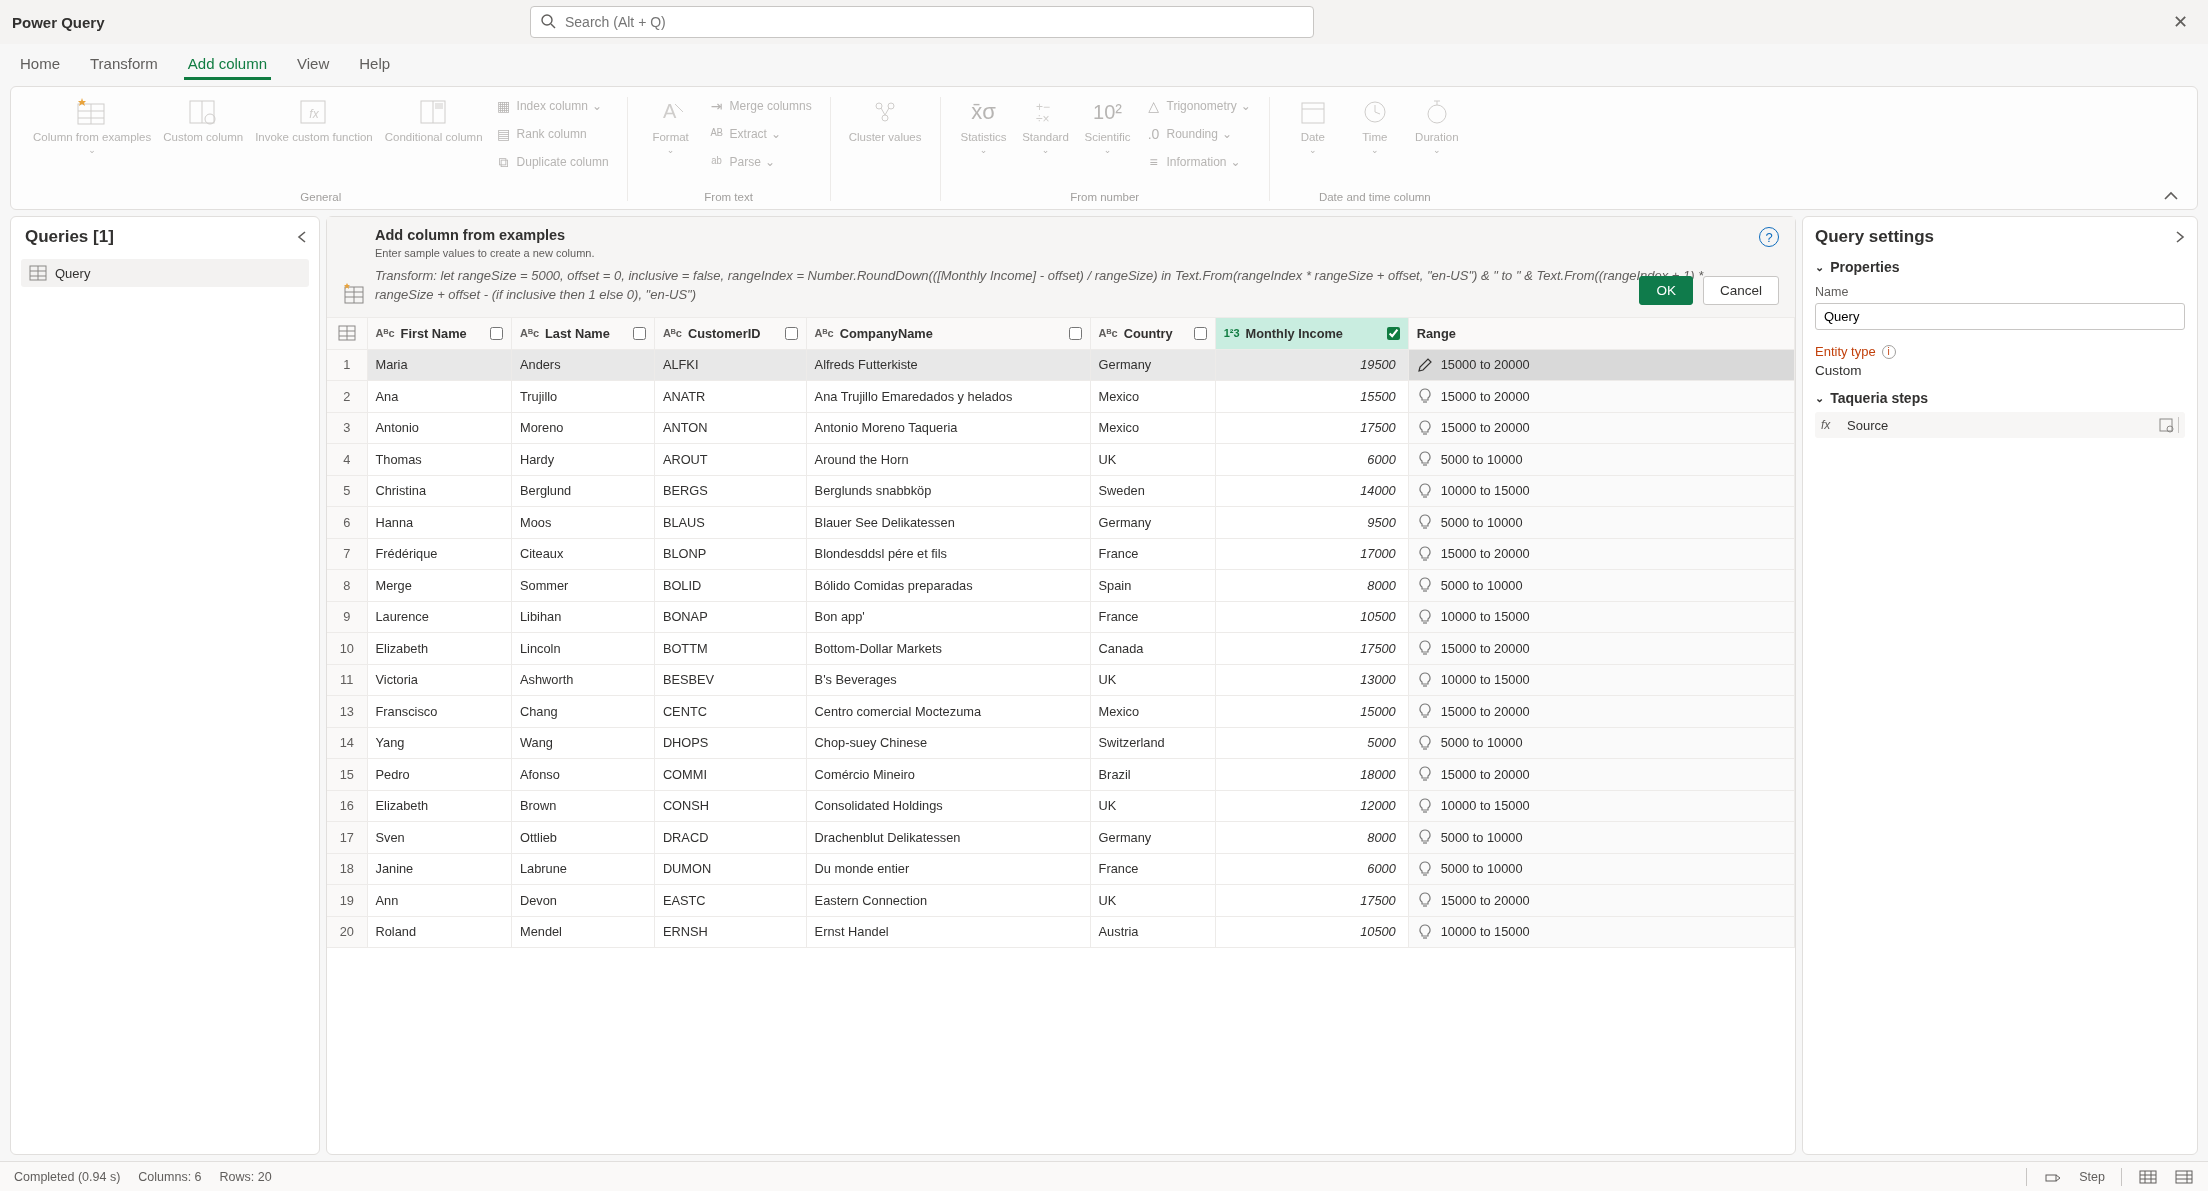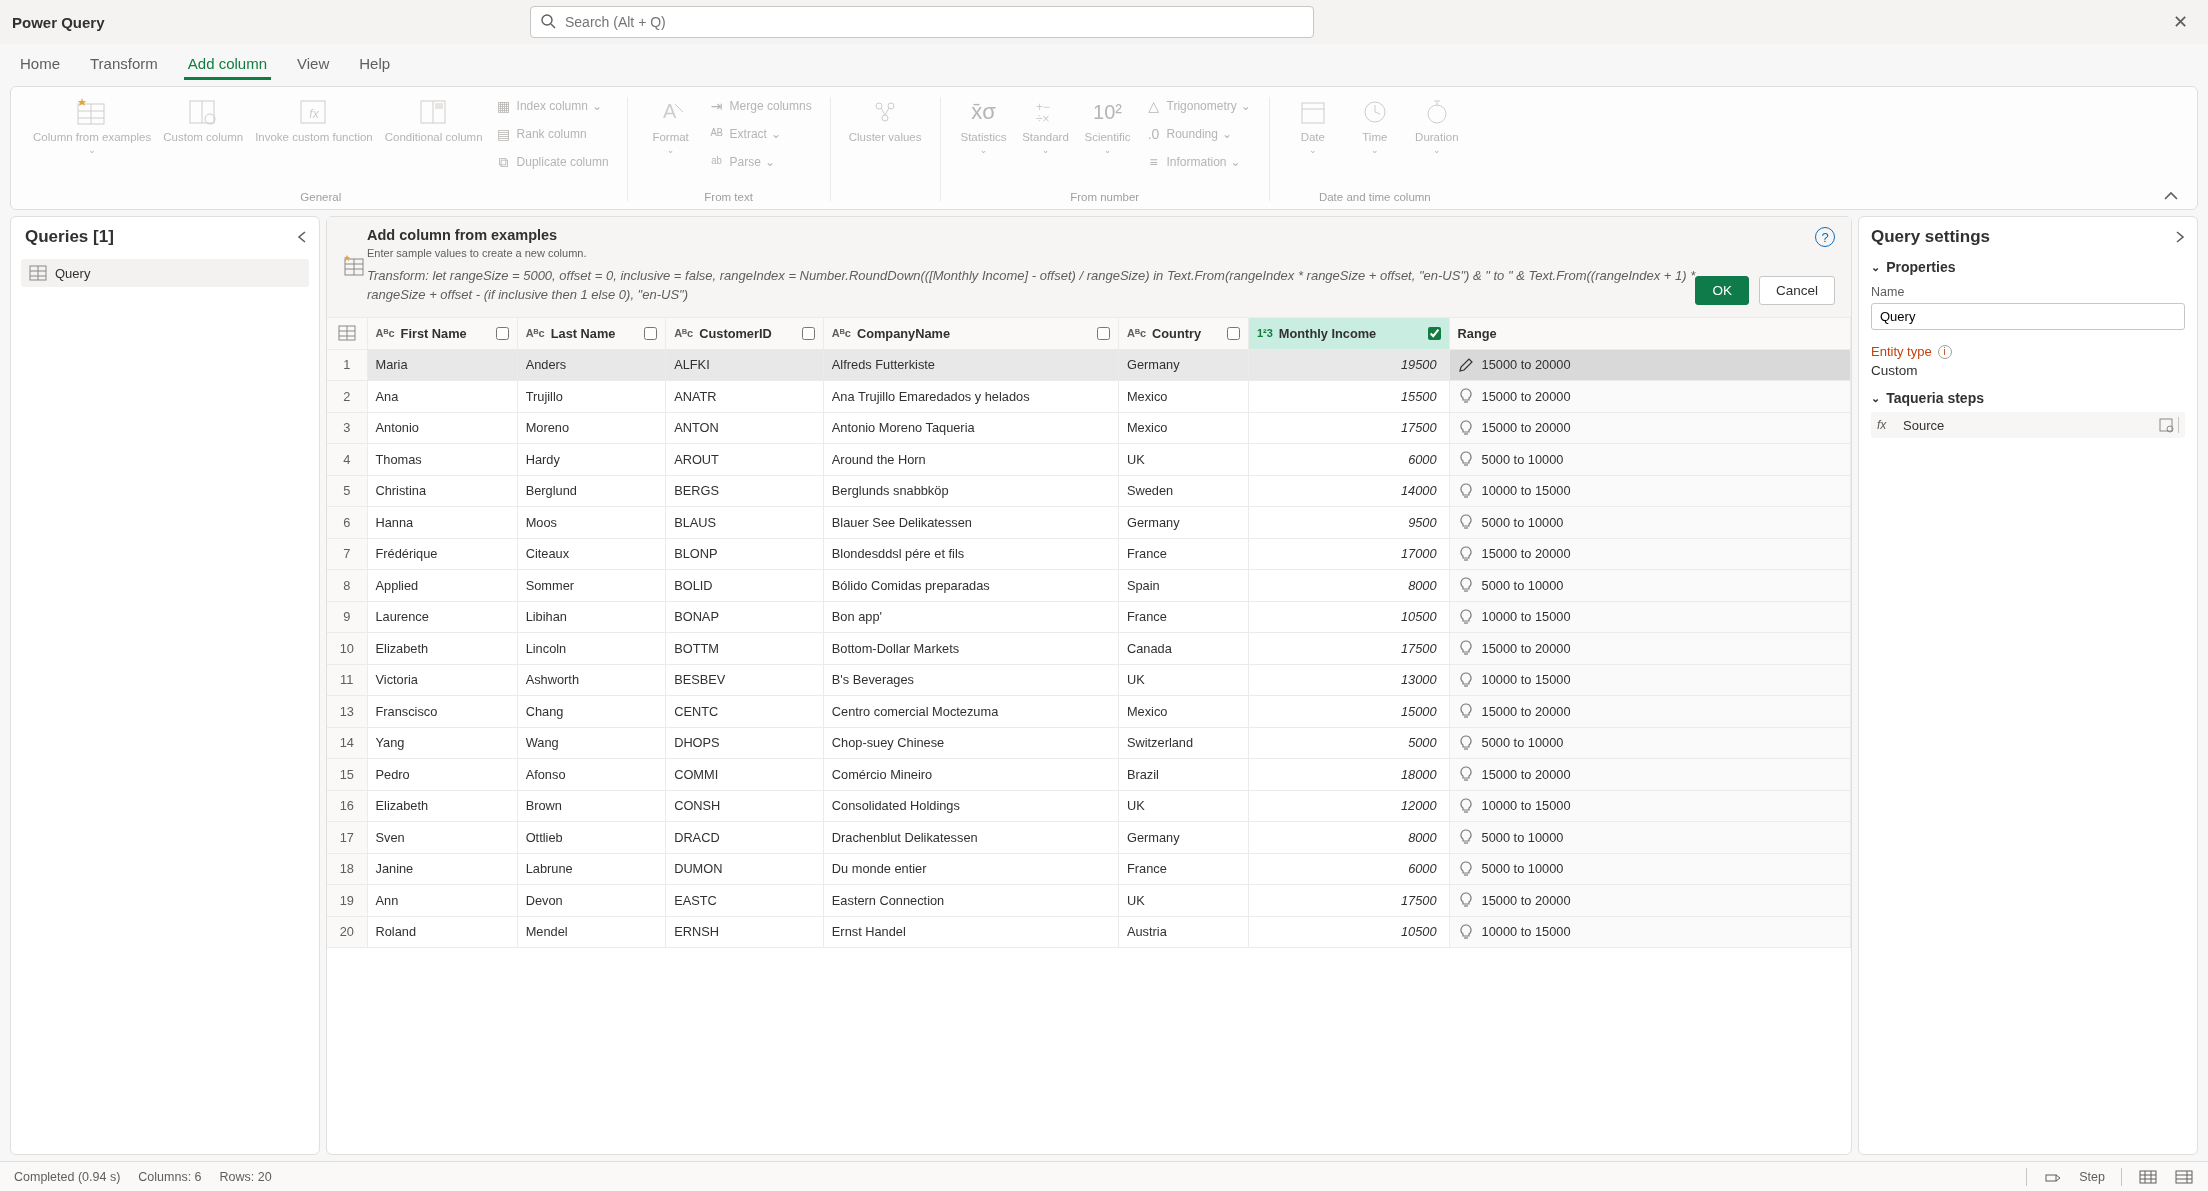--- a/index.html
+++ b/index.html
@@ -71,21 +71,21 @@
   .main { display:flex; flex:1; gap:6px; padding:0 10px 6px 10px; min-height:0;}
   .queries-pane { width:310px; border:1px solid #e1dfdd; border-radius:6px; background:#fff; display:flex; flex-direction:column;}
   .queries-head { display:flex; align-items:center; padding:10px 12px 8px 14px;}
   .queries-head .qt { font-size:17px; font-weight:600; color:#323130;}
   .queries-head .collapse-icon { margin-left:auto; color:#605e5c; font-size:14px; cursor:pointer;}
   .query-item { display:flex; align-items:center; gap:8px; margin:4px 10px; padding:6px 8px; background:#f3f2f1; border-radius:3px; cursor:pointer;}
   .query-item .q-icon { width:18px; height:16px; color:#605e5c; font-size:15px;}
   
   .center { flex:1; border:1px solid #e1dfdd; border-radius:6px; background:#fff; display:flex; flex-direction:column; min-width:0;}
   .banner { border-bottom:1px solid #edebe9; background:#f6f5f4; padding:10px 16px 12px 16px; position:relative;}
-  .banner-head { display:flex; align-items:center; gap:2px;}
+  .banner-head { display:flex; align-items:flex-end; gap:10px;}
   .banner-icon { width:22px; height:22px; margin-top:1px;}
   .banner-title { font-weight:600; font-size:14.5px; color:#323130;}
   .banner-sub { font-size:11px; color:#605e5c; margin-top:4px;}
   .banner-transform { font-size:13px; font-style:italic; color:#605e5c; margin-top:8px; line-height:1.45; max-width:1380px;}
   .banner-help {position:absolute; right:16px; top:10px; width:20px; height:20px; border:1.5px solid #0f6cbd; color:#0f6cbd; border-radius:50%; display:flex; align-items:center;justify-content:center; font-size:13px; cursor:pointer;}
   .banner-actions { position:absolute; right:16px; bottom:12px; display:flex; gap:10px;}
   .btn { border:1px solid #c8c6c4; background:#fff; color:#323130; padding:6px 16px; border-radius:3px; font-size:13.5px; cursor:pointer;}
   .btn.primary { background:#0f7b4b; border-color:#0f7b4b; color:#fff;}
   
   .grid-wrap { flex:1; overflow:auto; min-height:0;}
@@ -100,21 +100,21 @@
   .num-cell { text-align:right !important; font-style:italic; color:#323130; padding-right:12px !important;}
   td.range-cell { background:#fafafa;}
   .range-inner { display:flex; align-items:center; gap:8px;}
   .bulb { width:16px; height:16px; color:#7a7a7a; display:inline-flex; align-items:center; justify-content:center;}
   tr.sel td { background:#e8e8e8;}
   tr.sel td.range-cell { background:#d9d9d9;}
   th.corner { width:40px; background:#faf9f8;}
   th.corner .corner-icon{ width:18px;height:18px;margin:auto;display:block;}
   th.range-head { background:#faf9f8; color:#323130;}
   
-  .settings-pane { width:340px; border:1px solid #e1dfdd; border-radius:6px; background:#fff; display:flex; flex-direction:column; padding:10px 12px;}
+  .settings-pane { width:396px; border:1px solid #e1dfdd; border-radius:6px; background:#fff; display:flex; flex-direction:column; padding:10px 12px;}
   .settings-head { display:flex; align-items:center;}
   .settings-head .st { font-size:17px; font-weight:600;}
   .settings-head .collapse-icon { margin-left:auto; color:#605e5c; font-size:14px; cursor:pointer;}
   .sect-title { display:flex; align-items:center; gap:6px; margin-top:12px; color:#323130; font-size:14px; font-weight:600; cursor:pointer;}
   .sect-title .chev { font-size:11px;}
   .field-label { font-size:12.5px; color:#605e5c; margin-top:10px;}
   .name-input { width:100%; border:1px solid #c8c6c4; border-radius:3px; padding:5px 8px; margin-top:4px; font-size:13px;}
   .entity-row { display:flex; align-items:center; gap:6px; margin-top:14px; color:#c2410c; font-size:13px;}
   .entity-val { font-size:13.5px; color:#323130; margin-top:4px;}
   .step-item { display:flex; align-items:center; gap:8px; margin-top:6px; padding:5px 6px; background:#f7f6f5; border-radius:3px;}
@@ -595,21 +595,21 @@
                       <path d="M8 1a5 5 0 0 0-3 9v2h6v-2a5 5 0 0 0-3-9z" fill="none" stroke="#7a7a7a" stroke-width="1.2"></path>
                       <line x1="6" y1="14" x2="10" y2="14" stroke="#7a7a7a" stroke-width="1.2"></line>
                     </svg>
                   </span>
                   <span>15000 to 20000</span>
                 </div>
               </td>
             </tr>
             <tr>
               <td class="rownum">8</td>
-              <td>Applied</td>
+              <td>Merge</td>
               <td>Sommer</td>
               <td>BOLID</td>
               <td>Bólido Comidas preparadas</td>
               <td>Spain</td>
               <td class="num-cell">8000</td>
               <td class="range-cell">
                 <div class="range-inner">
                   <span class="bulb">
                     <svg width="16" height="16" viewBox="0 0 16 16">
                       <path d="M8 1a5 5 0 0 0-3 9v2h6v-2a5 5 0 0 0-3-9z" fill="none" stroke="#7a7a7a" stroke-width="1.2"></path>

